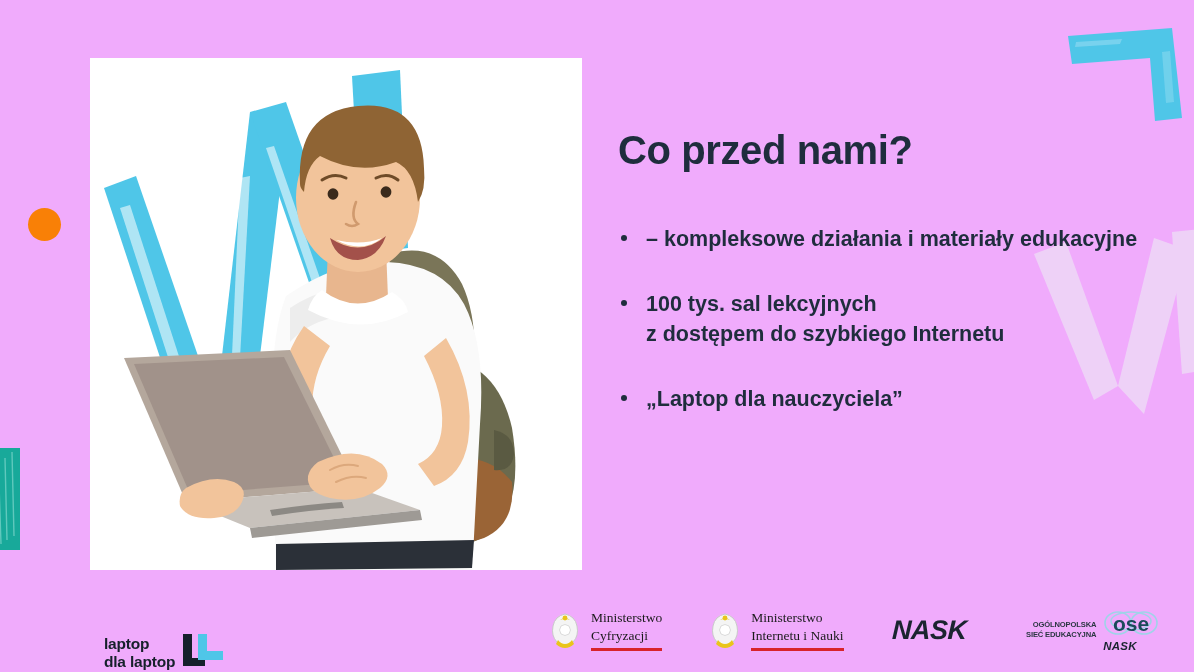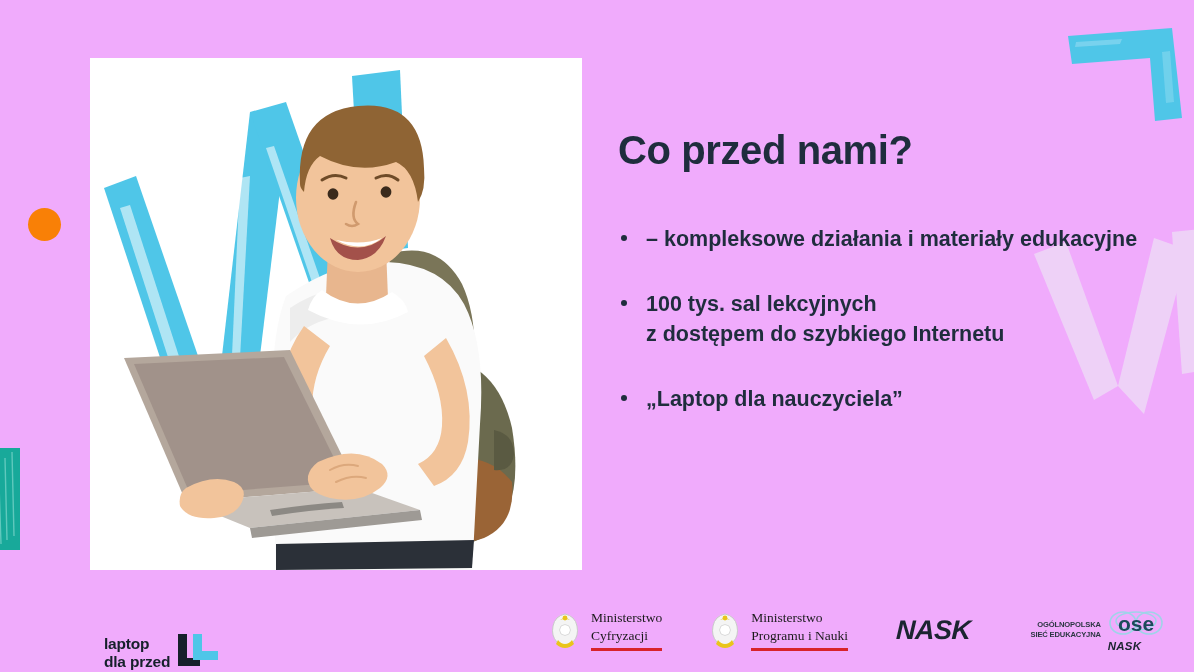--- a/index.html
+++ b/index.html
@@ -269,21 +269,21 @@
       <li class="bullet-item">
         <span class="bullet-dot"></span>
         <span class="bullet-line2">„Laptop dla nauczyciela”</span>
       </li>
     </ul>
   </div>
 
   <div id="footer-left">
     <div id="laptop-logo-text">
       <div>laptop</div>
-      <div>dla przed</div>
+      <div>dla laptop</div>
     </div>
     <div id="laptop-logo-mark">
       <svg width="44" height="38" viewBox="0 0 44 38" xmlns="http://www.w3.org/2000/svg">
         <path d="M2 2 L11 2 L11 26 L2 26 Z" fill="#16202B"></path>
         <path d="M2 26 L24 26 L24 34 L2 34 Z" fill="#16202B"></path>
         <path d="M17 2 L26 2 L26 19 L17 19 Z" fill="#4FC6E8"></path>
         <path d="M17 19 L42 19 L42 28 L17 28 Z" fill="#4FC6E8"></path>
       </svg>
     </div>
   </div>
@@ -308,21 +308,21 @@
     <div class="footer-logo" id="logo-men">
       <svg width="34" height="40" viewBox="0 0 34 40" xmlns="http://www.w3.org/2000/svg">
         <path d="M17 4 q10 2 12 12 q2 10 -4 16 q-3 3 -8 4 q-5 -1 -8 -4 q-6 -6 -4 -16 q2 -10 12 -12 Z" fill="#F4F4F4" stroke="#C9C9C9" stroke-width="1"></path>
         <path d="M12 10 q5 -4 10 0 q-5 -2 -10 0 Z" fill="#E6C200"></path>
         <circle cx="17" cy="8" r="2.4" fill="#E9C51B"></circle>
         <path d="M10 30 q3 4 7 4 q4 0 7 -4 l2 4 q-4 4 -9 4 q-5 0 -9 -4 Z" fill="#E9C51B"></path>
         <path d="M13 16 q4 -3 8 0 q3 4 0 8 q-4 3 -8 0 q-3 -4 0 -8 Z" fill="#FFFFFF" stroke="#D2D2D2" stroke-width=".8"></path>
       </svg>
       <div class="ministry-text">
         <div>Ministerstwo</div>
-        <div>Programu i Nauki</div>
+        <div>Internetu i Nauki</div>
         <div class="ministry-rule"></div>
       </div>
     </div>
 
     <div class="footer-logo" id="logo-nask">
       <span id="nask-wordmark">NASK</span>
     </div>
 
     <div class="footer-logo" id="logo-ose">
       <div id="ose-caption">

